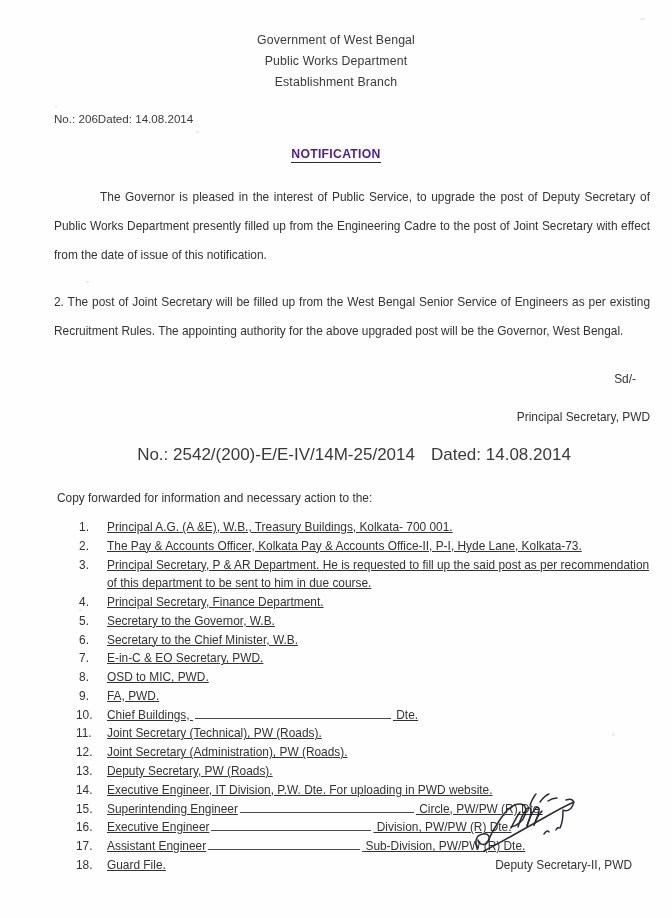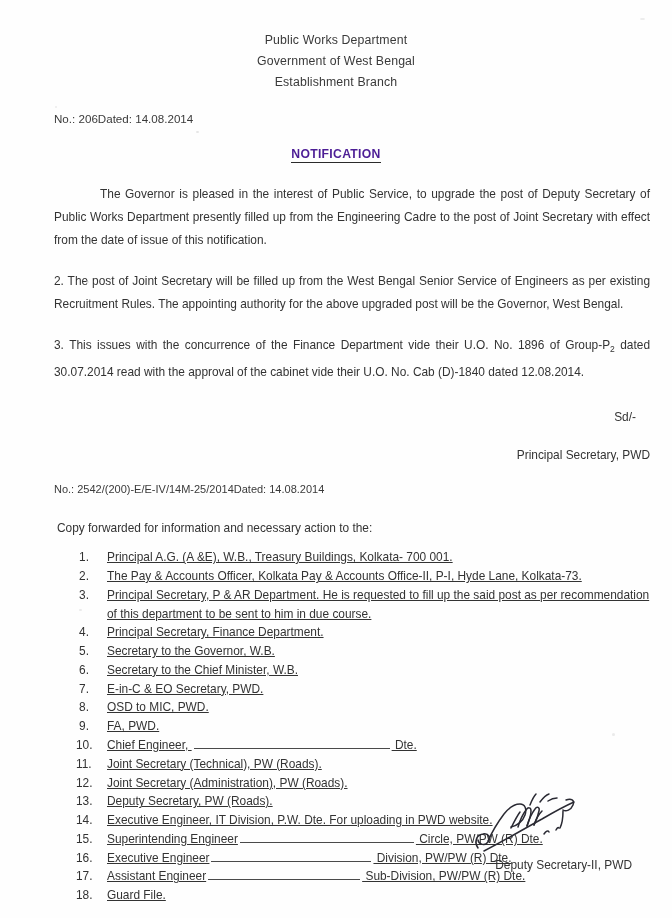--- a/index.html
+++ b/index.html
@@ -55,21 +55,21 @@
   }
   .notif-title span {
     border-bottom: 1.3px solid #2b2b2b;
     padding-bottom: 1px;
   }
 
   
   .body-wrap { margin: 0 22px 0 54px; }
   p.para {
     font-size: 11.9px;
-    line-height: 23px;
+    line-height: 29px;
     text-align: justify;
     text-justify: inter-word;
     margin: 0;
     color: #333333;
   }
   p.para.first { margin-top: 22px; text-indent: 46px; }
   p.para.second { margin-top: 18px; }
   p.para.third { margin-top: 18px; }
   sub.grp { font-size: 8.5px; vertical-align: sub; }
 
@@ -83,25 +83,26 @@
   .sign-name {
     text-align: right;
     margin: 24px 22px 0 0;
     font-size: 11.9px;
     color: #333;
   }
 
   
   .ref-row2 {
     display: flex;
-    justify-content: flex-start;
+    justify-content: center;
     align-items: baseline;
     margin: 21px 18px 0 54px;
-    font-size: 11px;
+    font-size: 17px;
     color: #3a3a3a;
+    gap: 16px;
   }
 
   .copy-line {
     margin: 26px 0 0 57px;
     font-size: 11.9px;
     color: #333;
   }
 
   
   ol.addr-list {
@@ -177,38 +178,37 @@
 <div class="page">
 
   <div class="speck" style="left:196px;top:131px;width:3px;height:2px;"></div>
   <div class="speck" style="left:86px;top:281px;width:3px;height:2px;"></div>
   <div class="speck" style="left:55px;top:106px;width:2px;height:2px;opacity:.5;"></div>
   <div class="speck" style="left:640px;top:18px;width:5px;height:2px;opacity:.55;"></div>
   <div class="speck" style="left:79px;top:609px;width:3px;height:2px;opacity:.6;"></div>
   <div class="speck" style="left:612px;top:733px;width:3px;height:3px;opacity:.6;"></div>
 
   <div class="doc-header">
+    <div>Government of West Bengal</div>
     <div>Public Works Department</div>
-    <div>Government of West Bengal</div>
     <div>Establishment Branch</div>
   </div>
 
   <div class="ref-row">
     <div class="ref-no">No.: 206</div>
     <div class="ref-date">Dated: 14.08.2014</div>
   </div>
 
   <div class="notif-title">
     <span>NOTIFICATION</span>
   </div>
 
   <div class="body-wrap">
     <p class="para first">The Governor is pleased in the interest of Public Service, to upgrade the post of Deputy Secretary of Public Works Department presently filled up from the Engineering Cadre to the post of Joint Secretary with effect from the date of issue of this notification.</p>
     <p class="para second">2. The post of Joint Secretary will be filled up from the West Bengal Senior Service of Engineers as per existing Recruitment Rules. The appointing authority for the above upgraded post will be the Governor, West Bengal.</p>
-    <p class="para third"><span>3. This issues with the concurrence of the Finance Department vide their U.O. No. 1896 of Group-P</span><sub class="grp">2</sub><span> dated 30.07.2014 read with the approval of the cabinet vide their U.O. No. Cab (D)-1840 dated 12.08.2014.</span></p>
   </div>
 
   <div class="sign-sd">Sd/-</div>
   <div class="sign-name">Principal Secretary, PWD</div>
 
   <div class="ref-row2">
     <div>No.: 2542/(200)-E/E-IV/14M-25/2014</div>
     <div>Dated:  14.08.2014</div>
   </div>
 
@@ -217,21 +217,21 @@
   <ol class="addr-list" id="recipient-list">
       <li><span>Principal A.G. (A &amp;E), W.B., Treasury Buildings, Kolkata- 700 001.</span></li>
       <li><span>The Pay &amp; Accounts Officer, Kolkata Pay &amp; Accounts Office-II, P-I, Hyde Lane, Kolkata-73.</span></li>
       <li><span>Principal Secretary, P &amp; AR Department. He is requested to fill up the said post as per recommendation of this department to be sent to him in due course.</span></li>
       <li><span>Principal Secretary, Finance Department.</span></li>
       <li><span>Secretary to the Governor, W.B.</span></li>
       <li><span>Secretary to the Chief Minister, W.B.</span></li>
       <li><span>E-in-C &amp; EO Secretary, PWD.</span></li>
       <li><span>OSD to MIC, PWD.</span></li>
       <li><span>FA, PWD.</span></li>
-      <li class="wide"><span>Chief Engineer, </span><span class="blank w1"></span><span> Dte.</span></li>
+      <li class="wide"><span>Chief Buildings, </span><span class="blank w1"></span><span> Dte.</span></li>
       <li class="wide"><span>Joint Secretary (Technical), PW (Roads).</span></li>
       <li class="wide"><span>Joint Secretary (Administration), PW (Roads).</span></li>
       <li class="wide"><span>Deputy Secretary, PW (Roads).</span></li>
       <li class="wide"><span>Executive Engineer, IT Division, P.W. Dte. For uploading in PWD website.</span></li>
       <li class="wide"><span>Superintending Engineer</span><span class="blank w2"></span><span> Circle, PW/PW (R) Dte.</span></li>
       <li class="wide"><span>Executive Engineer</span><span class="blank w3"></span><span> Division, PW/PW (R) Dte.</span></li>
       <li class="wide"><span>Assistant Engineer</span><span class="blank w4"></span><span> Sub-Division, PW/PW (R) Dte.</span></li>
       <li class="wide"><span>Guard File.</span></li>
     </ol>
 

